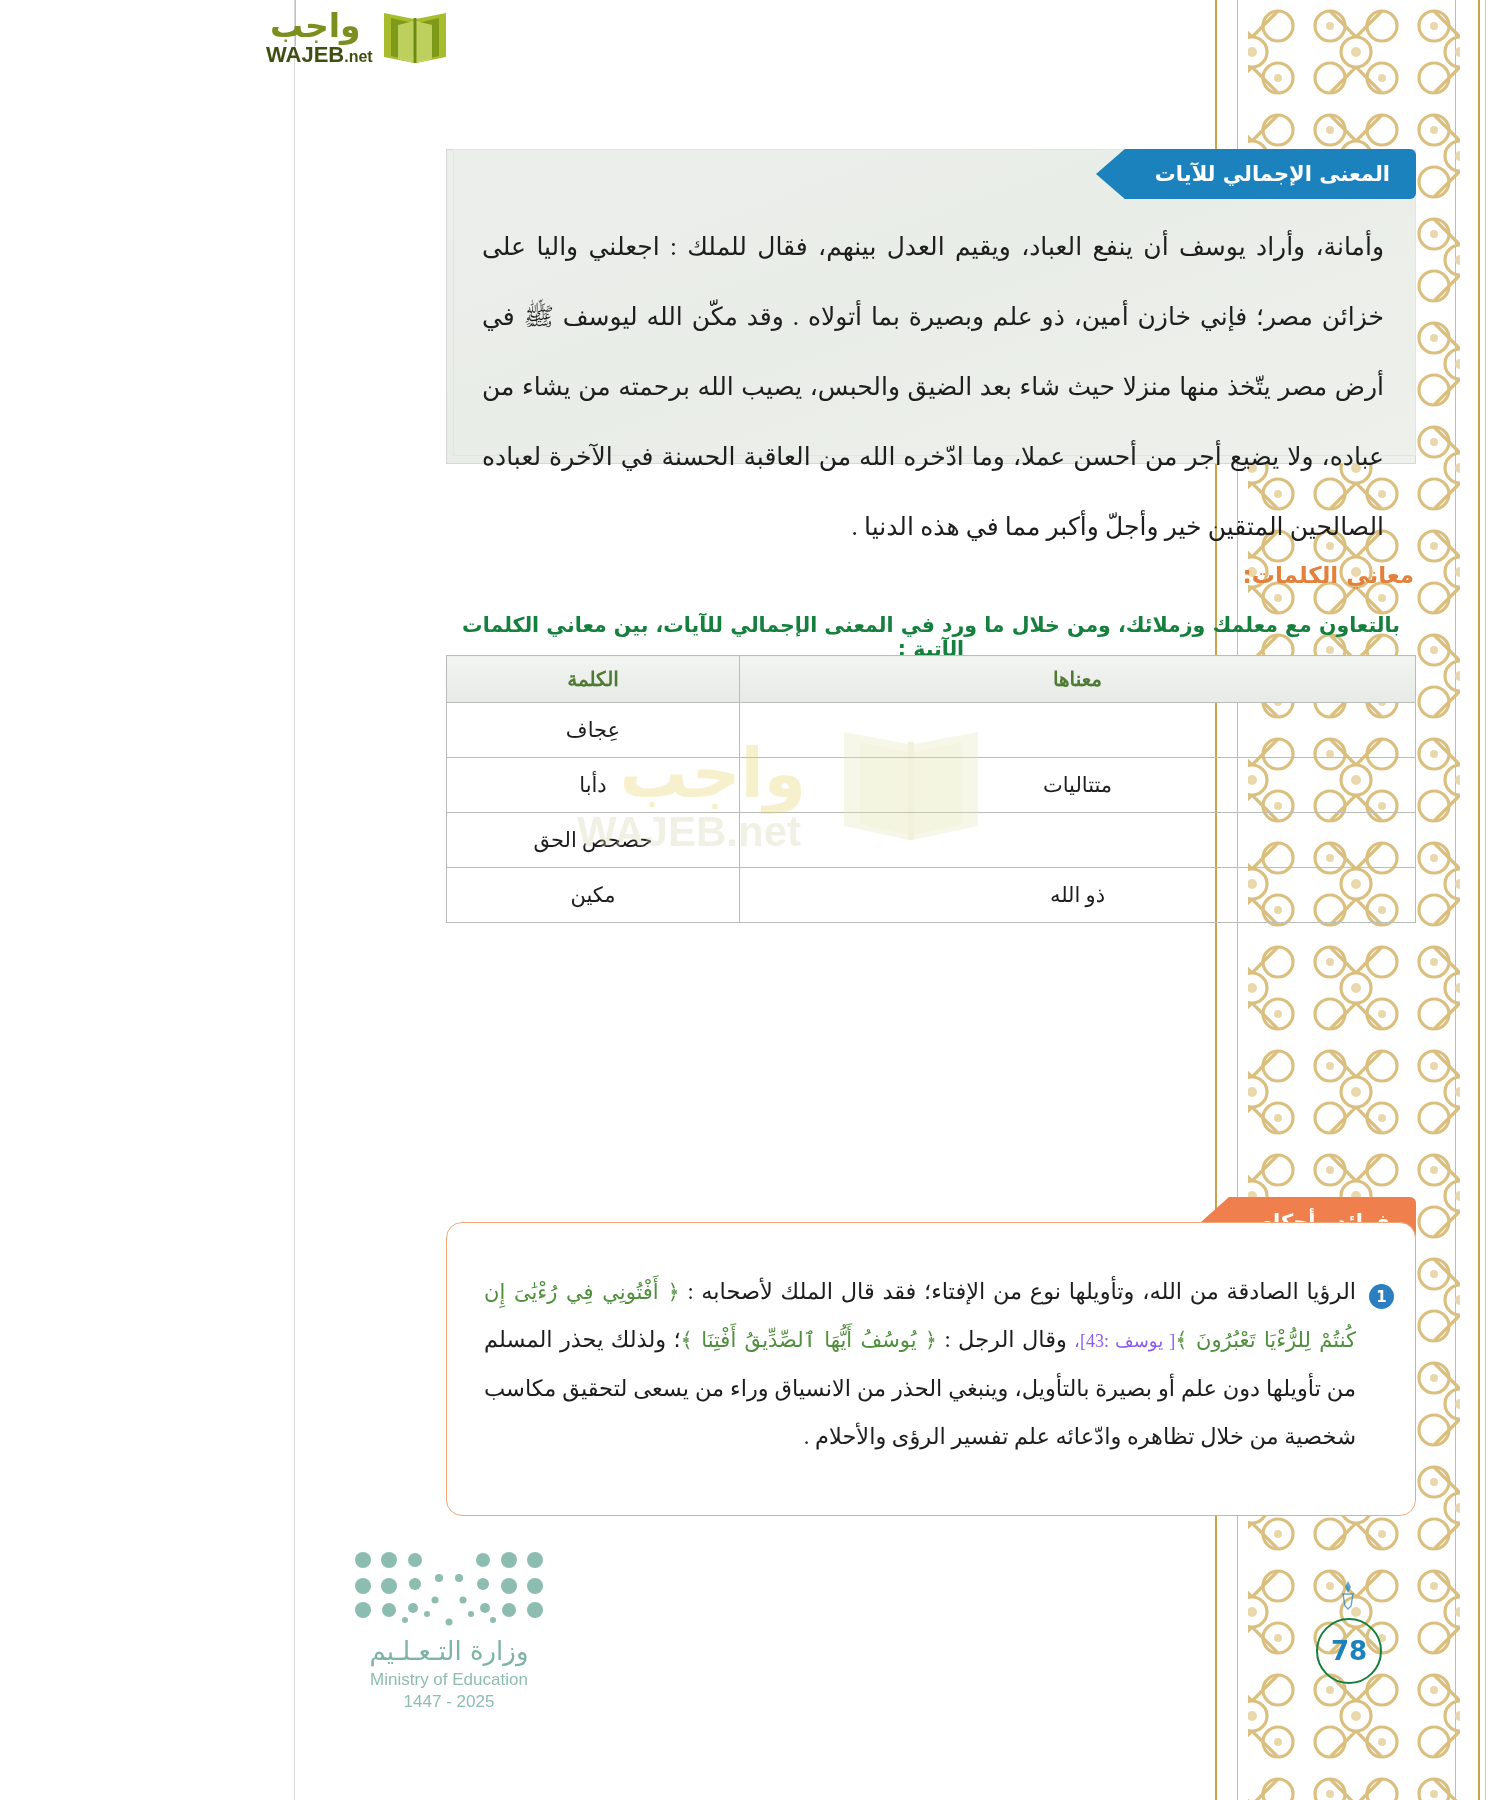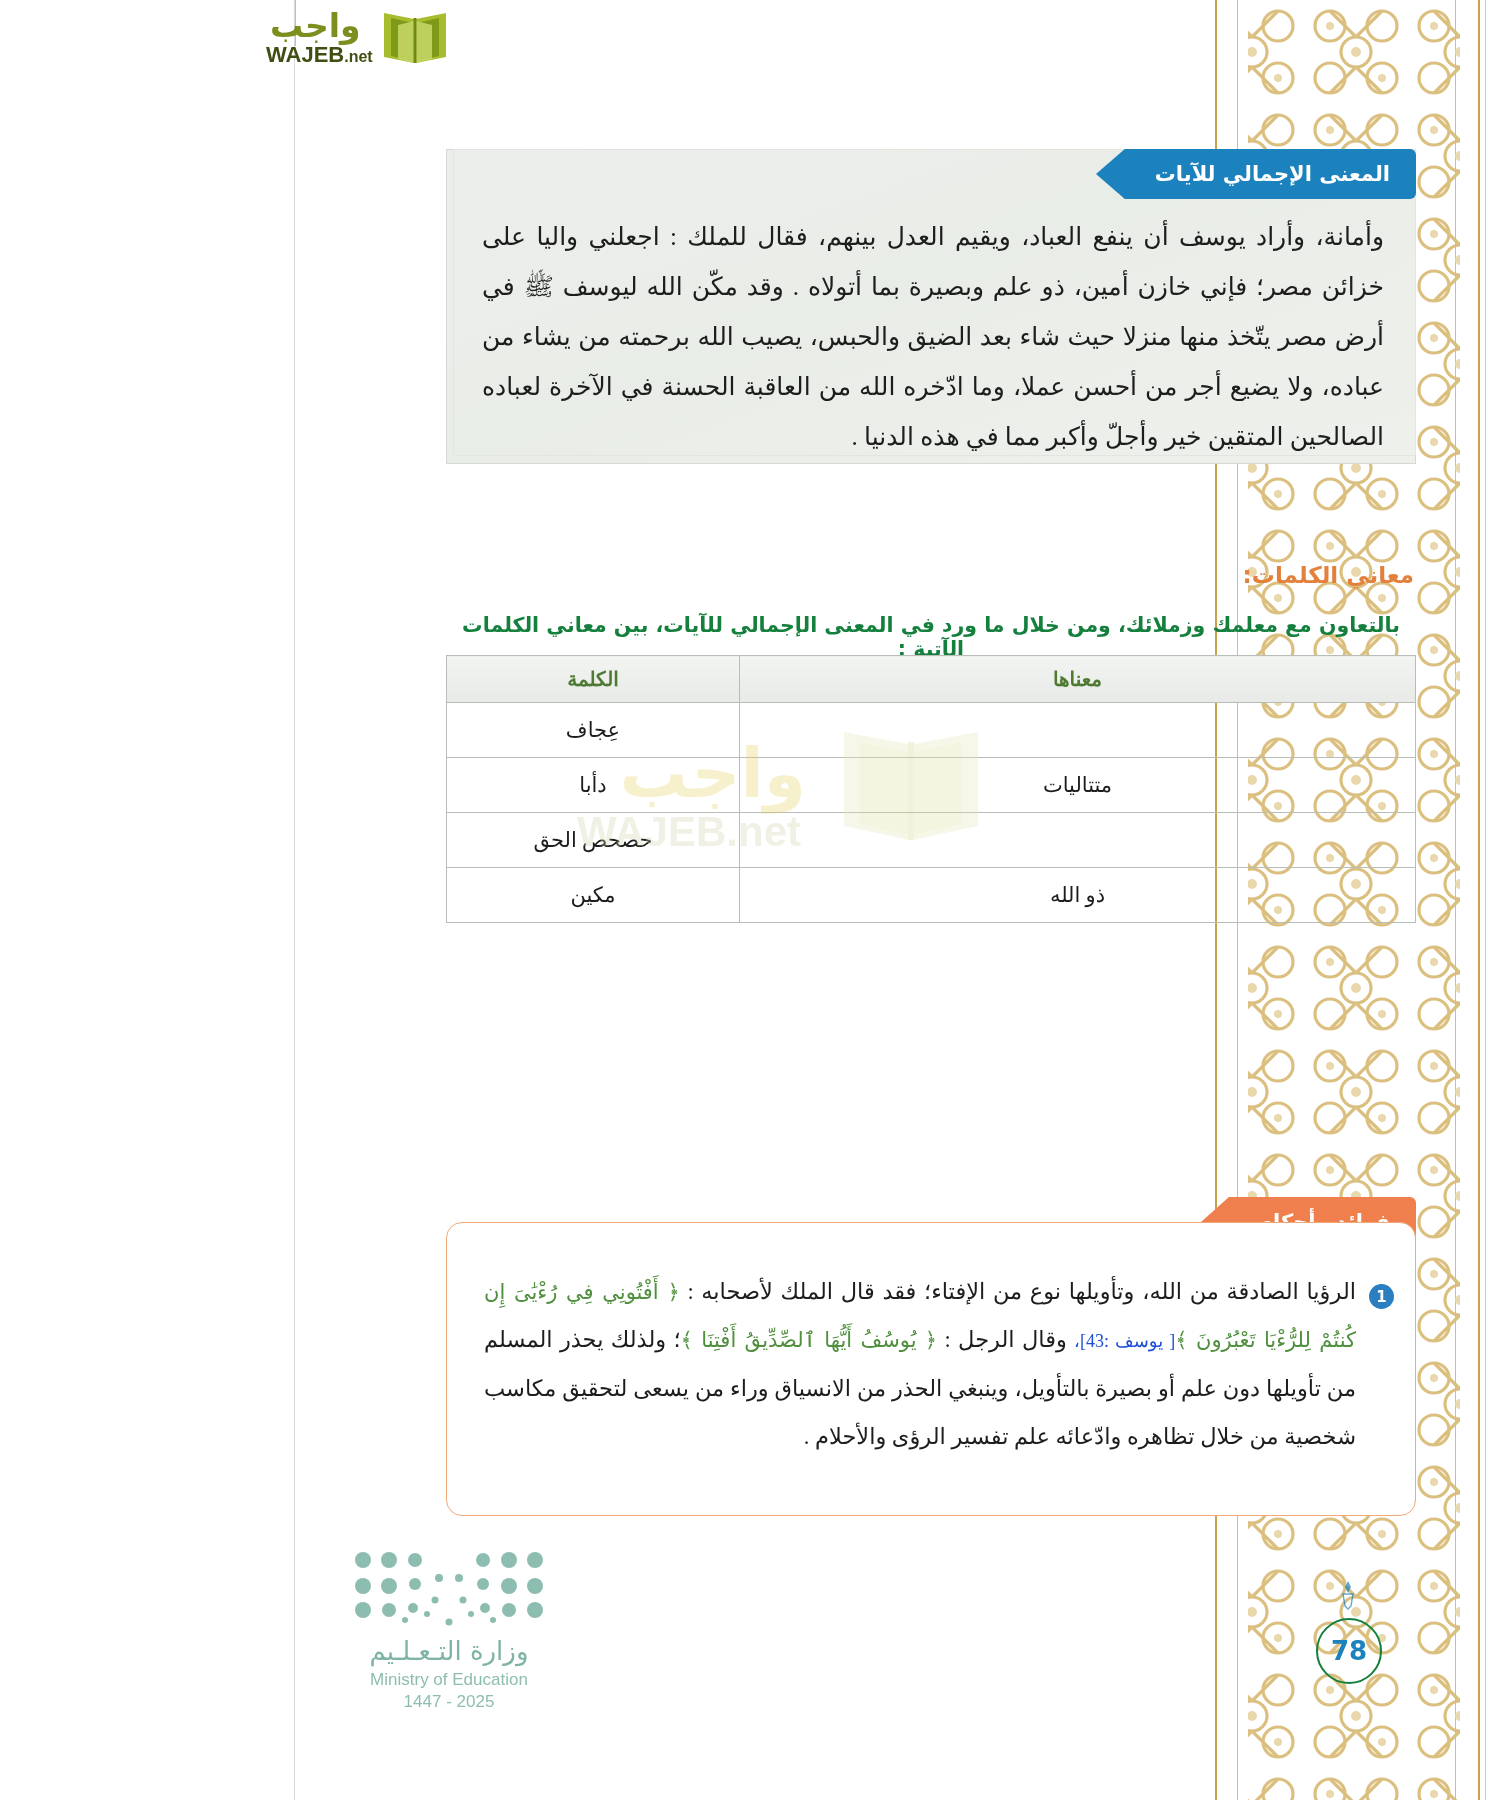--- a/index.html
+++ b/index.html
@@ -50,21 +50,21 @@
     clip-path:polygon(100% 0,100% 100%,13% 100%,0 50%,13% 0);
     border-radius:0 6px 6px 0;}
 
   
   .gray-box{position:absolute;right:40px;top:133px;left:190px;height:315px;
     background:linear-gradient(160deg,#eceeec 0%,#e9ede7 45%,#eef0ec 100%);
     border:1px solid #d5d8d3;box-sizing:border-box;}
   .gray-box-inner{position:absolute;right:40px;top:133px;left:197px;height:307px;
     border:1px solid #e3e5e1;box-sizing:border-box;pointer-events:none;}
   .gray-text{position:absolute;right:72px;left:226px;top:196px;
-    font-size:25px;line-height:50px;color:#1d1d1d;text-align:justify;
+    font-size:25px;line-height:70px;color:#1d1d1d;text-align:justify;
     font-family:"Liberation Serif",serif;}
 
   
   .sub-head{position:absolute;right:42px;top:546px;color:#e2803c;
     font-family:"DejaVu Sans",sans-serif;font-weight:bold;font-size:23px;}
 
   
   .instruction{position:absolute;right:40px;left:190px;top:597px;
     font-family:"DejaVu Sans",sans-serif;font-weight:bold;font-size:20.5px;
     color:#15803d;text-align:center;letter-spacing:-0.2px;}
@@ -91,21 +91,21 @@
   
   .orange-box{position:absolute;right:40px;left:190px;top:1206px;height:294px;
     border:1.6px solid #f0a878;border-radius:16px;box-sizing:border-box;background:#fff;}
   .num-badge{position:absolute;right:62px;top:1268px;width:25px;height:25px;
     border-radius:50%;background:#2b7fc0;color:#fff;font-family:"DejaVu Sans",sans-serif;
     font-size:15px;font-weight:bold;display:flex;align-items:center;justify-content:center;}
   .orange-text{position:absolute;right:100px;left:228px;top:1252px;
     font-size:22.5px;line-height:48px;color:#1d1d1d;text-align:justify;
     font-family:"Liberation Serif",serif;}
   .quran{color:#4f8f3d;font-family:"DejaVu Sans",sans-serif;font-size:21px;}
-  .ref{font-size:18px;color:#1d4ed8;}
+  .ref{font-size:18px;color:#8b5cf6;}
 
   
   .moe{position:absolute;left:78px;top:1548px;width:230px;text-align:center;}
   .moe-ar{font-family:"DejaVu Sans",sans-serif;font-size:26px;color:#7fb3a6;
     letter-spacing:2px;margin-top:6px;}
   .moe-en{font-family:"Liberation Sans",sans-serif;font-size:17px;color:#8dbdb1;margin-top:4px;}
   .moe-yr{font-family:"Liberation Sans",sans-serif;font-size:17px;color:#8dbdb1;margin-top:2px;text-align:center;}
 
   .page-num{position:absolute;left:1060px;top:1618px;width:62px;height:62px;border-radius:50%;
     border:2px solid #15803d;display:flex;align-items:center;justify-content:center;

